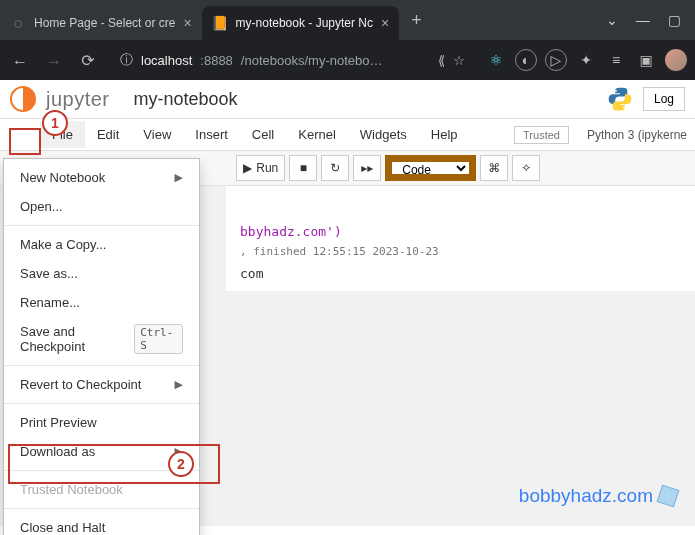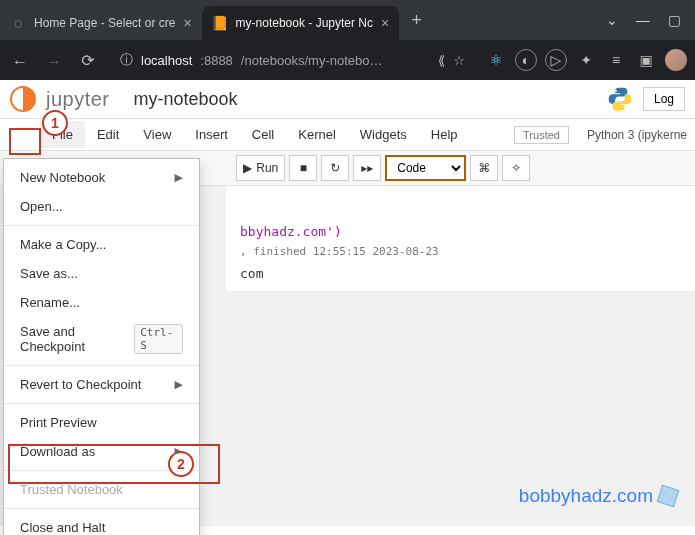--- a/index.html
+++ b/index.html
@@ -37,21 +37,21 @@
 
 .menu-bar { display: flex; align-items: center; padding: 2px 8px; gap: 0; border-bottom: 1px solid #e0e0e0; position: relative; }
 .menu-item { padding: 6px 12px; font-size: 13px; color: #333; cursor: pointer; }
 .menu-item.open { background: #f0f0f0; margin-left: 32px; }
 .trusted-chip { margin-left: auto; border: 1px solid #ccc; padding: 2px 8px; font-size: 11px; color: #777; cursor: pointer; }
 .kernel-txt { margin-left: 18px; font-size: 12px; color: #555; }
 
 
 .toolbar { display: flex; align-items: center; padding: 4px 8px; gap: 4px; border-bottom: 1px solid #e0e0e0; background: #f7f7f7; }
 .tb-btn { border: 1px solid #ccc; background: #fff; min-width: 28px; height: 26px; display: flex; align-items: center; justify-content: center; font-size: 12px; color: #333; cursor: pointer; padding: 0 6px; gap: 4px; }
-.tb-select { border: 2px solid #a16207; background: #fff; height: 26px; font-size: 12px; padding: 0 22px 0 6px; }
+.tb-select { border: 7px solid #a16207; background: #fff; height: 26px; font-size: 12px; padding: 0 22px 0 6px; }
 
 
 .dropdown { position: absolute; left: 3px; top: 158px; width: 197px; background: #fff; border: 1px solid #bfbfbf; box-shadow: 0 6px 12px rgba(0,0,0,.18); padding: 4px 0; z-index: 50; }
 .dd-item { padding: 7px 16px; font-size: 13px; color: #333; cursor: pointer; display: flex; align-items: center; justify-content: space-between; }
 .dd-item.disabled { color: #aaa; }
 .dd-item .arrow { color: #666; font-size: 11px; }
 .dd-item .kbd { border: 1px solid #ccc; border-radius: 3px; padding: 1px 5px; font-size: 11px; font-family: monospace; color: #555; background: #f7f7f7; }
 .dd-divider { height: 1px; background: #e5e5e5; margin: 4px 0; }
 
 
@@ -150,21 +150,21 @@
   <button class="tb-btn">↻</button>
   <button class="tb-btn">▸▸</button>
   <select class="tb-select"><option>Code</option></select>
   <button class="tb-btn">⌘</button>
   <button class="tb-btn">✧</button>
 </div>
 
 <div class="nb-body">
   <div class="cell">
     <div class="cell-code"><span>bbyhadz.com')</span></div>
-    <div class="cell-time">, finished 12:55:15 2023-08-23</div>
+    <div class="cell-time">, finished 12:55:15 2023-10-23</div>
     <div class="cell-output out">com</div>
   </div>
 </div>
 
 <div class="hlbox1"></div>
 <div class="badge" style="left:42px; top:110px;">1</div>
 
 <div class="dropdown">
   <div class="dd-item">
       <span>New Notebook</span>

